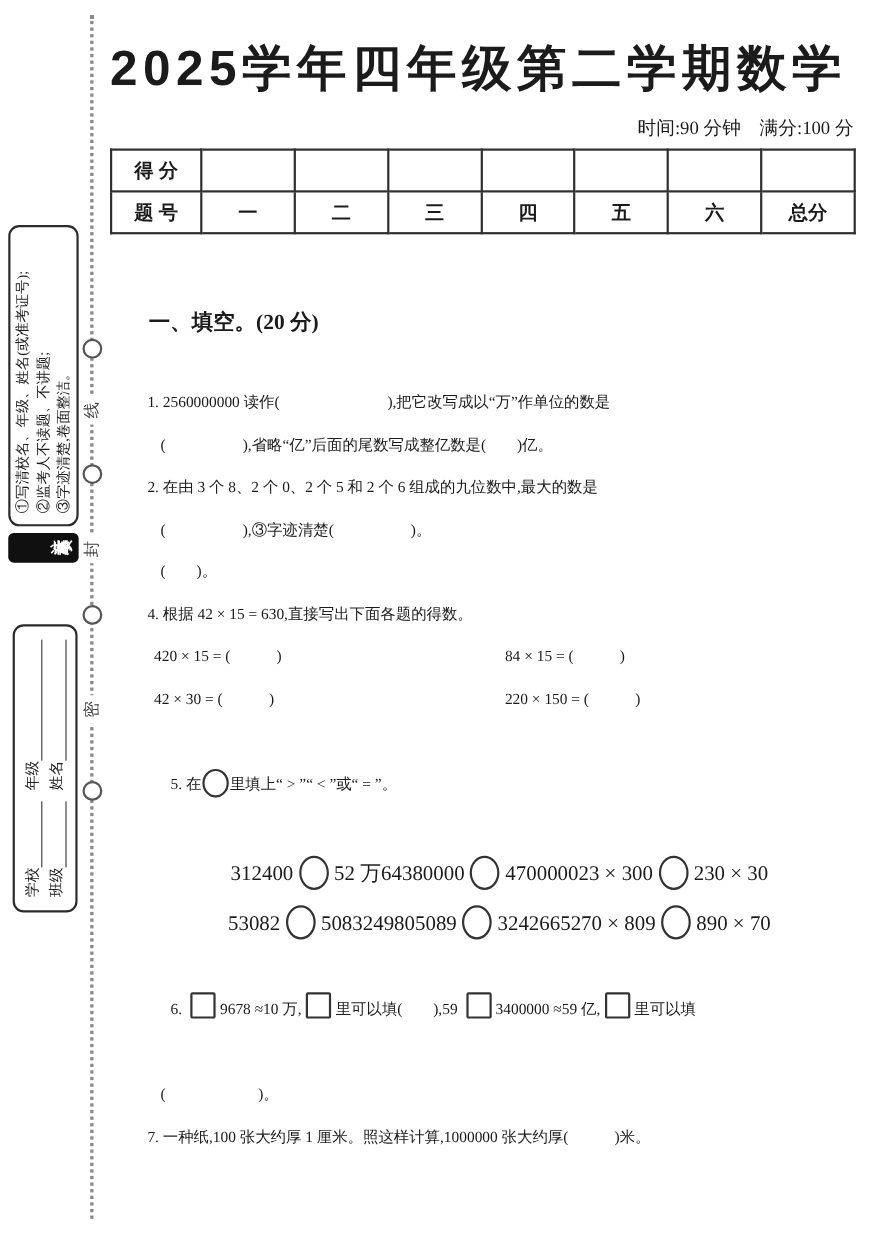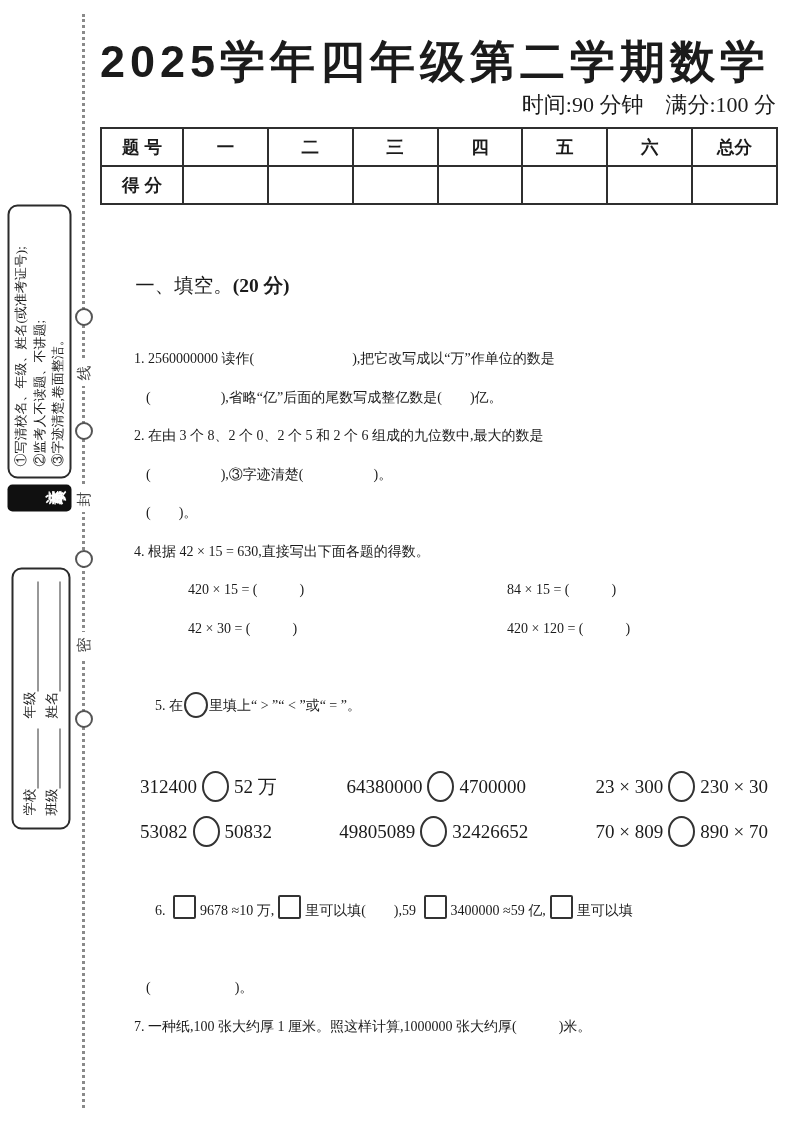--- a/index.html
+++ b/index.html
@@ -37,36 +37,36 @@
   .sline.first { width:60px; margin-right:10px; }
   .sline.last { flex:1; }
   
   .main { position:absolute; left:100px; top:0; width:678px; }
   .title1 { margin:34px 0 0 0; text-align:left; font-weight:700;
     font-family:"Liberation Sans","DejaVu Sans",sans-serif;
     font-size:45px; line-height:1.25; letter-spacing:5px; white-space:nowrap; }
   .title2 { margin:0; text-align:center; font-weight:700;
     font-family:"Liberation Sans","DejaVu Sans",sans-serif;
     font-size:53px; line-height:1.18; letter-spacing:5px; white-space:nowrap; }
-  .meta { text-align:right; font-size:22px; margin-top:0; padding-right:2px;
+  .meta { text-align:right; font-size:17px; margin-top:15px; padding-right:2px;
     white-space:pre-wrap; }
   table.score { width:100%; border-collapse:collapse; table-layout:fixed; margin-top:7px;
     font-family:"Liberation Sans","DejaVu Sans",sans-serif; }
   table.score td { border:2px solid #2f2f2f; text-align:center;
     font-size:17.5px; font-weight:700; height:34px; }
   table.score td.lab { width:78px; }
   .sec-head { margin:26px 0 0 6px; font-size:19.5px; line-height:36px; white-space:pre-wrap; }
-  .sec-head .hb { font-family:"Liberation Sans","DejaVu Sans",sans-serif; font-weight:400; }
+  .sec-head .hb { font-family:"Liberation Sans","DejaVu Sans",sans-serif; font-weight:700; }
   .sec-head .hn { font-weight:700; }
   .qline { font-size:14px; line-height:38.5px; padding-left:34px; white-space:pre-wrap; }
   .qline span { white-space:pre-wrap; }
   .cont { padding-left:46px; }
   .q4grid { display:grid; grid-template-columns:1fr 1fr; padding-left:40px; }
-  .q4grid .qline { padding-left:0;margin-left:48px; }
-  .q5row { display:flex; justify-content:space-between; align-items:center;
+  .q4grid .qline { padding-left:0; }
+  .q5row { display:flex; justify-content:center; align-items:center;
     padding:0 10px 0 40px; font-size:19px; line-height:45px; }
   .pair { white-space:pre-wrap; }
   .cmp-circle { display:inline-block; width:27px; height:31px; border:2px solid #333;
     border-radius:50%; vertical-align:middle; margin:0 5px; position:relative; top:-2px;
     background:#fff; box-sizing:border-box; }
   .cmp-circle.hsmall { width:24px; height:26px; margin:0 1px; }
   .blank-box { display:inline-block; width:23px; height:24px; border:2px solid #333;
     vertical-align:-4px; margin:0 4px; border-radius:2px; box-sizing:border-box; }
 </style>
 </head>
@@ -109,57 +109,57 @@
     </div>
   </div>
 
   <div class="main">
     <h1 class="title1">2025学年四年级第二学期数学</h1>
     <div class="meta">时间:90 分钟　满分:100 分</div>
 
     <table class="score">
       <tbody>
         <tr>
+          <td class="lab">得 分</td>
+          <td></td>
+          <td></td>
+          <td></td>
+          <td></td>
+          <td></td>
+          <td></td>
+          <td></td>
+        </tr>
+        <tr>
           <td class="lab">题 号</td>
           <td>一</td>
           <td>二</td>
           <td>三</td>
           <td>四</td>
           <td>五</td>
           <td>六</td>
           <td>总分</td>
-        </tr>
-        <tr>
-          <td class="lab">得 分</td>
-          <td></td>
-          <td></td>
-          <td></td>
-          <td></td>
-          <td></td>
-          <td></td>
-          <td></td>
         </tr>
       </tbody>
     </table>
 
     <div class="sec-head">
       <span class="hb">一、填空。</span><span class="hn">(20 分)</span>
     </div>
 
     <div class="qline">1. 2560000000 读作(　　　　　　　),把它改写成以“万”作单位的数是</div>
     <div class="qline cont">(　　　　　),省略“亿”后面的尾数写成整亿数是(　　)亿。</div>
     <div class="qline">2. 在由 3 个 8、2 个 0、2 个 5 和 2 个 6 组成的九位数中,最大的数是</div>
     <div class="qline cont">(　　　　　),③字迹清楚(　　　　　)。</div>
     <div class="qline cont">(　　)。</div>
     <div class="qline">4. 根据 42 × 15 = 630,直接写出下面各题的得数。</div>
     <div class="q4grid">
       <div class="qline">420 × 15 = (　　　)</div>
       <div class="qline">84 × 15 = (　　　)</div>
       <div class="qline">42 × 30 = (　　　)</div>
-      <div class="qline">420 × 120 = (　　　)</div>
+      <div class="qline">220 × 150 = (　　　)</div>
     </div>
 
     <div class="qline">
       <span>5. 在</span><span class="cmp-circle hsmall"></span><span>里填上“ &gt; ”“ &lt; ”或“ = ”。</span>
     </div>
     <div class="q5row">
       <span class="pair"><span>312400</span><span class="cmp-circle"></span><span>52 万</span></span>
       <span class="pair"><span>64380000</span><span class="cmp-circle"></span><span>4700000</span></span>
       <span class="pair"><span>23 × 300</span><span class="cmp-circle"></span><span>230 × 30</span></span>
     </div>

